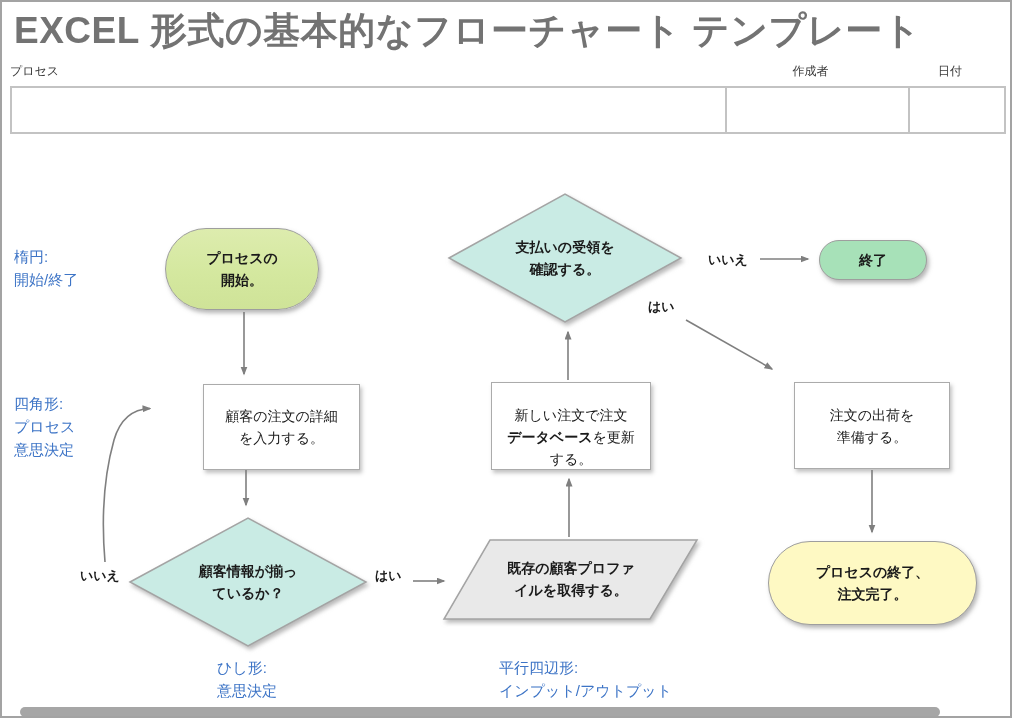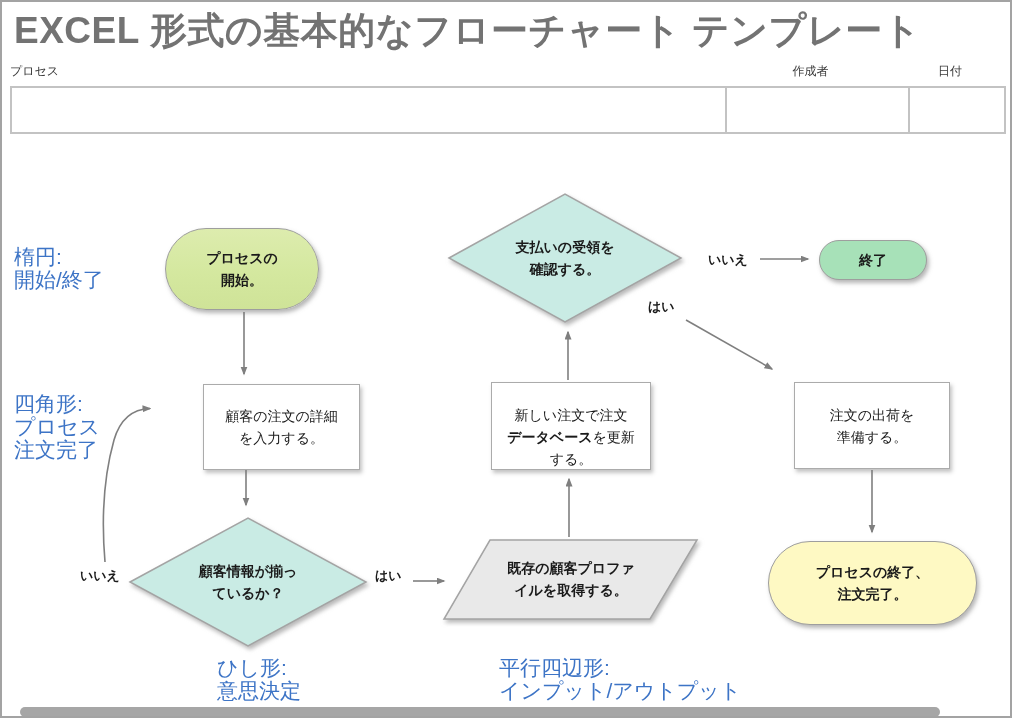--- a/index.html
+++ b/index.html
@@ -18,21 +18,21 @@
   .hlabel.date{left:900px;width:96px;text-align:center;}
   .hbox{
     position:absolute;left:8px;top:84px;width:996px;height:48px;box-sizing:border-box;
     border:2px solid #C3C3C3;display:flex;background:#fff;
   }
   .hcell{box-sizing:border-box;height:100%;}
   .hcell.c1{width:715px;border-right:2px solid #C3C3C3;}
   .hcell.c2{width:183px;border-right:2px solid #C3C3C3;}
   .hcell.c3{flex:1;}
   .leg{
-    position:absolute;color:#3D74C6;font-size:21px;line-height:23px;
+    position:absolute;color:#3D74C6;font-size:15px;line-height:23px;
     white-space:pre-line;
   }
   .node{
     position:absolute;display:flex;align-items:center;justify-content:center;
     text-align:center;font-size:14px;line-height:22px;white-space:pre-line;
     box-sizing:border-box;
   }
   .stadium{
     border:1.5px solid #9E9E9E;font-weight:bold;
     box-shadow:2px 3px 4px rgba(110,110,110,.5);
@@ -74,21 +74,21 @@
   <div class="hbox">
     <div class="hcell c1"></div>
     <div class="hcell c2"></div>
     <div class="hcell c3"></div>
   </div>
 
   <div class="leg" style="left:12px;top:243px;">楕円:
 開始/終了</div>
   <div class="leg" style="left:12px;top:390px;">四角形:
 プロセス
-注文完了</div>
+意思決定</div>
   <div class="leg" style="left:203px;top:654px;margin-left:12px;">ひし形:
 意思決定</div>
   <div class="leg" style="left:497px;top:654px;">平行四辺形:
 インプット/アウトプット</div>
 
   <svg class="svg-layer" viewBox="0 0 1012 718">
     <defs>
       <marker id="ah" markerWidth="9" markerHeight="8" refX="7.5" refY="3.5" orient="auto" markerUnits="userSpaceOnUse">
         <path d="M0,0 L9,3.5 L0,7 Z" fill="#7F7F7F"></path>
       </marker>

